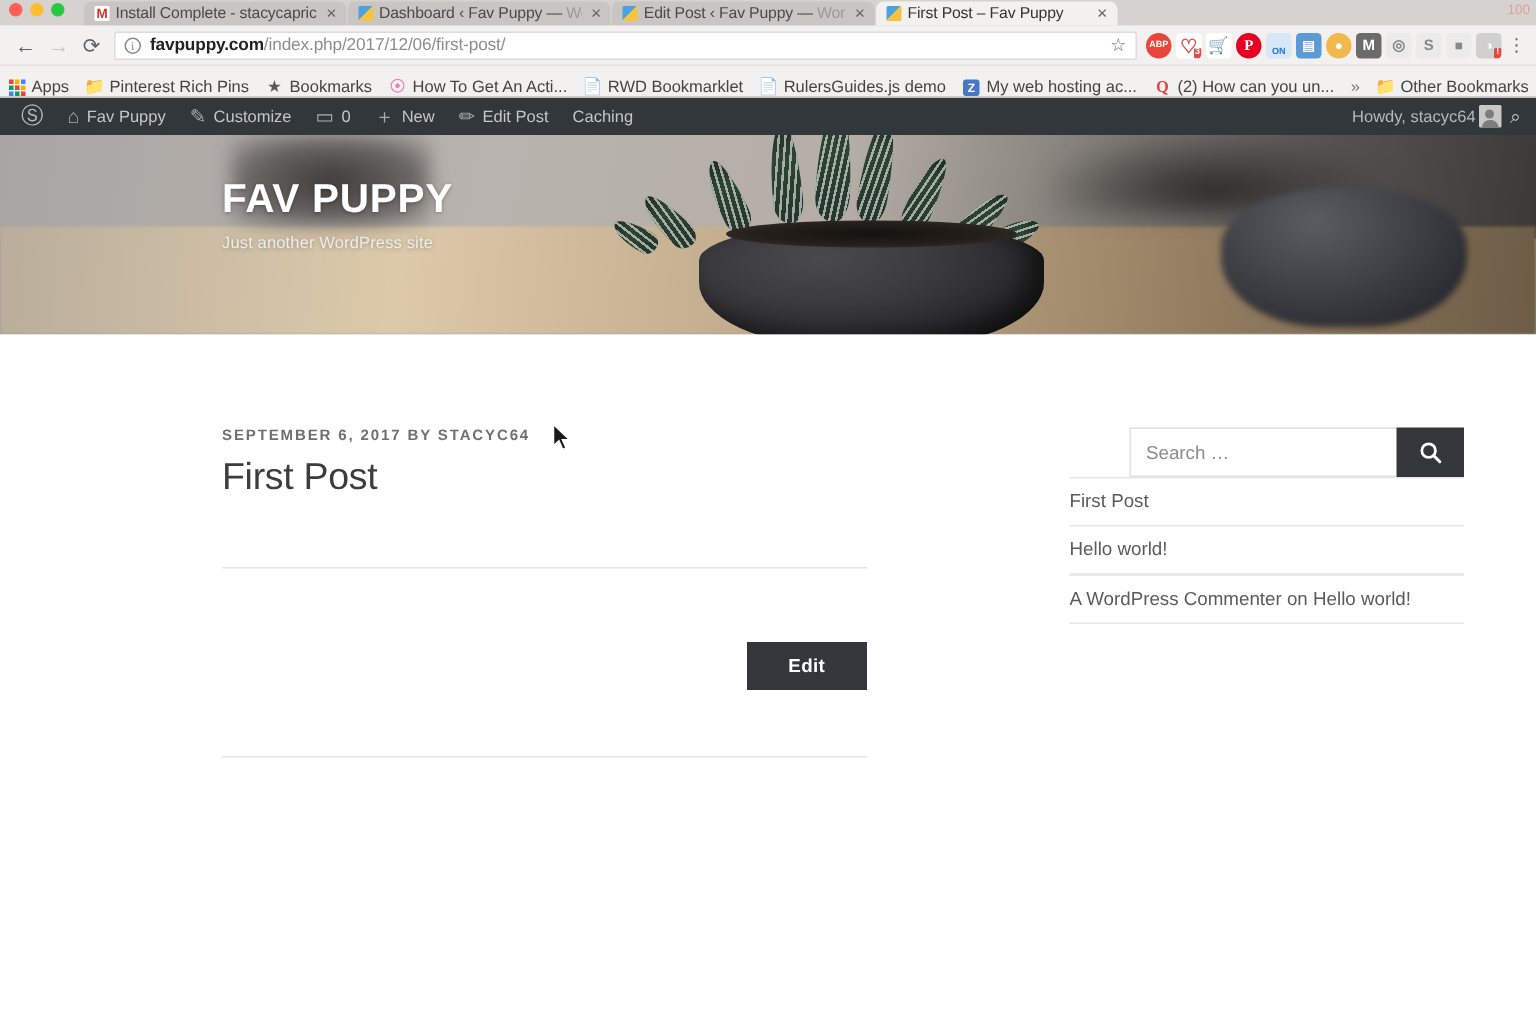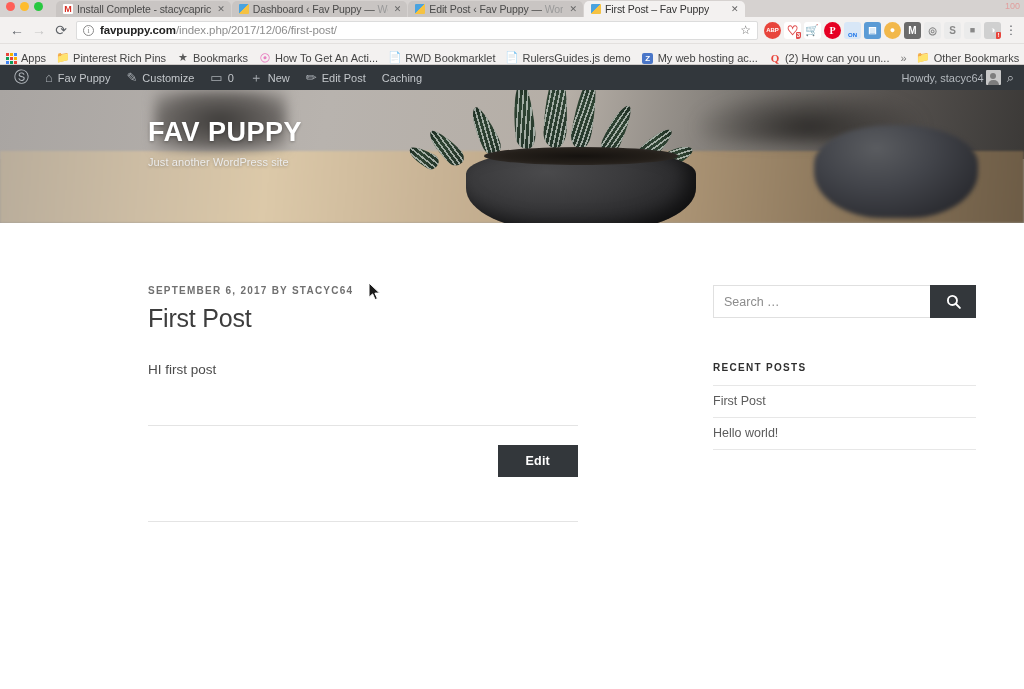--- a/index.html
+++ b/index.html
@@ -283,25 +283,26 @@
   }
   .post-body { margin-top: 26px; font-size: 13.5px; color: #4b4b4b; line-height: 1.6; }
   .hr { height: 1px; background: #e4e4e4; }
   .hr-top { margin-top: 45px; }
   .hr-bottom { margin-top: 44px; }
   .edit-row { display:flex; justify-content:flex-end; padding-top: 19px;}
   .btn-edit {
     background: #33373b; color: #ffffff; font-size: 12.5px; font-weight: bold;
     padding: 9px 28px; border: 0; letter-spacing: .2px; cursor: pointer;
     font-family: "Liberation Sans", sans-serif;
+    margin-top: 30px;
   }
 
   
   .sidebar { margin-left: 135px; width: 263px; flex: 0 0 263px; }
-  .search-form { display: flex; height: 33px; }
+  .search-form { display: flex; height: 33px; margin-left: 40px; }
   .search-input {
     flex: 1 1 auto; border: 1px solid #e0e0e0; border-right: 0;
     padding: 0 10px; font-size: 12.5px; color: #555; background: #fff;
     font-family: "Liberation Sans", sans-serif; outline: none; min-width:0;
   }
   .search-input::placeholder { color: #8c8c8c; }
   .search-btn {
     width: 46px; background: #33373b; border: 0; color: #fff;
     display: flex; align-items: center; justify-content: center; cursor: pointer;
   }
@@ -515,46 +516,47 @@
       </div>
     </div>
 
     <div class="page-body">
       <div class="content-row">
 
         <main class="primary">
           <article>
             <div class="post-meta">SEPTEMBER 6, 2017 BY STACYC64</div>
             <h1 class="post-title">First Post</h1>
-            <div class="post-body">HI first post</div>
             <div class="hr hr-top"></div>
             <div class="edit-row">
               <button class="btn-edit">Edit</button>
             </div>
             <div class="hr hr-bottom"></div>
           </article>
         </main>
 
         <aside class="sidebar">
           <form class="search-form">
             <input class="search-input" type="text" placeholder="Search …" style="">
             <button class="search-btn" type="button">
               <svg width="17" height="17" viewBox="0 0 24 24" fill="none">
                 <circle cx="10.5" cy="10.5" r="6.4" stroke="#ffffff" stroke-width="2.6"></circle>
                 <line x1="15.2" y1="15.2" x2="21" y2="21" stroke="#ffffff" stroke-width="2.8" stroke-linecap="round"></line>
               </svg>
             </button>
           </form>
 
-          <h2 class="widget-title">RECENT POSTS</h2>
           <ul class="wlist">
             <li><a href="#">First Post</a></li>
             <li><a href="#">Hello world!</a></li>
           </ul>
 
+          <ul class="wlist cmt-list">
+            <li><span>A WordPress Commenter on Hello world!</span></li>
+          </ul>
         </aside>
       </div>
     </div>
 
     <div class="cursor">
       <svg width="13" height="19" viewBox="0 0 13 19">
         <path d="M1,1 L1,15.2 L4.6,11.9 L7.1,17.6 L9.4,16.6 L6.9,11.1 L11.6,11.1 Z" fill="#1a1a1a" stroke="#ffffff" stroke-width="1"></path>
       </svg>
     </div>
 

